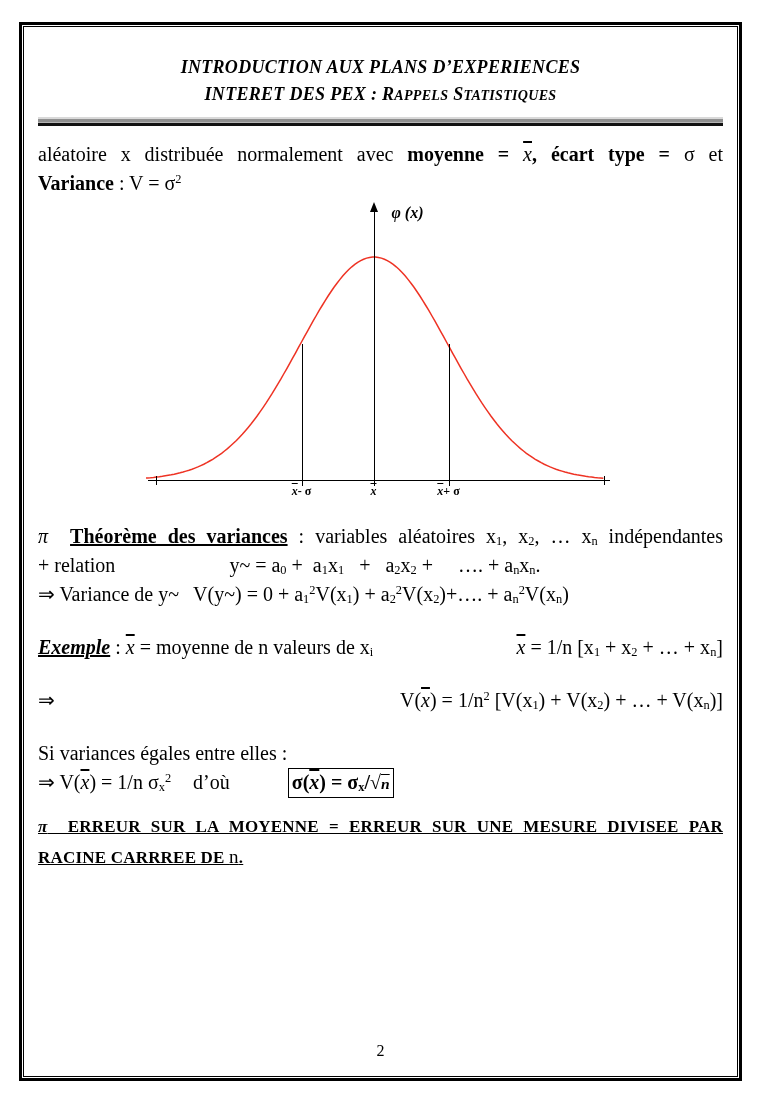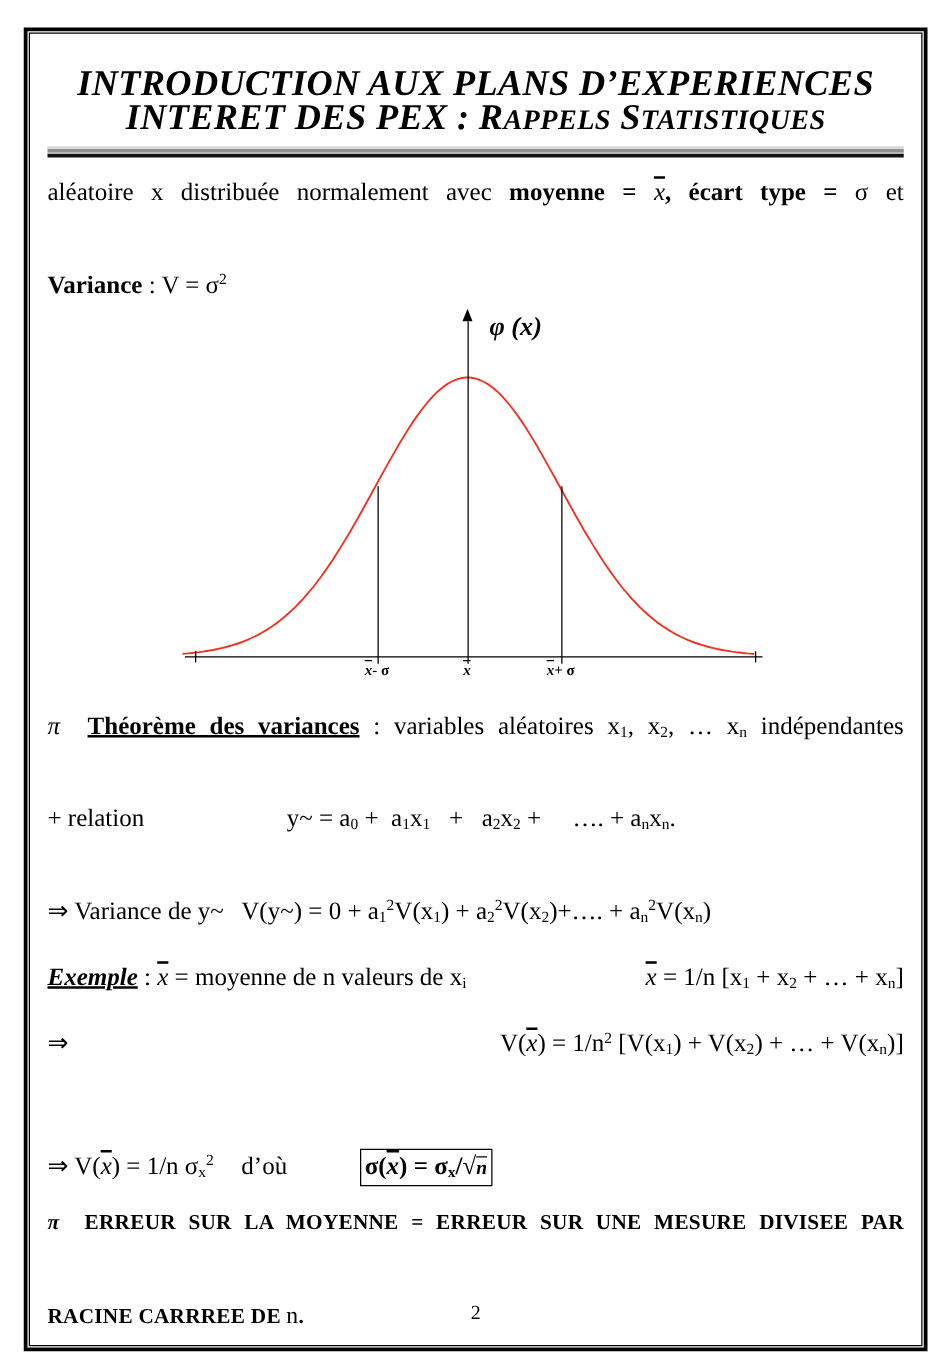--- a/index.html
+++ b/index.html
@@ -3,50 +3,50 @@
 <meta charset="utf-8">
 <style>
   html,body{margin:0;padding:0;}
   body{
     width:761px;height:1096px;position:relative;background:#ffffff;
     font-family:"Liberation Serif", serif;color:#000;overflow:hidden;
   }
   .border-outer{position:absolute;left:19px;top:22px;right:19px;bottom:15px;border:3px solid #000;}
   .border-inner{position:absolute;left:1px;top:1px;right:1px;bottom:1px;border:1px solid #000;}
   .content{position:absolute;left:38px;right:38px;top:30px;}
-  .title{text-align:center;font-weight:bold;font-style:italic;font-size:29px;line-height:27px;margin-top:24px;letter-spacing:0.3px;}
+  .title{text-align:center;font-weight:bold;font-style:italic;font-size:18px;line-height:27px;margin-top:24px;letter-spacing:0.3px;}
   .sc{font-size:0.78em;}
   .rule{height:9px;margin-top:8px;background:linear-gradient(to bottom,#d9d9d9 0 2px,#8f8f8f 2px 5px,#b5b5b5 5px 6px,#121212 6px 9px);}
   .para{font-size:20px;line-height:29px;}
   .j{text-align:justify;text-align-last:justify;}
-  .line{white-space:nowrap;margin-top:45px;}
+  .line{white-space:nowrap;}
   .flexline{display:flex;justify-content:space-between;white-space:nowrap;margin-top:24px;}
   sub{font-size:0.62em;vertical-align:-0.2em;line-height:0;}
   sup{font-size:0.62em;vertical-align:0.55em;line-height:0;}
   .ov{font-style:italic;text-decoration:overline;}
   .pi{font-style:italic;}
   .rn{font-style:italic;text-decoration:overline;font-size:0.78em;}
   .mt14{margin-top:14px;} .mt9{margin-top:9px;}
   .g1{margin-left:114px;} .g2{margin-left:14px;}
   .ga{margin-left:22px;} .gb{margin-left:58px;}
   .pr26{padding-right:26px;}
   .box{display:inline-block;border:1px solid #000;padding:0 3px;font-weight:bold;line-height:26px;}
   .fig{position:relative;width:470px;height:306px;margin:4px auto 0;}
   .fig svg{position:absolute;left:0;top:0;}
   .axis-x{position:absolute;left:2px;top:278px;width:462px;height:1px;background:#000;}
   .axis-y{position:absolute;left:228px;top:10px;width:1px;height:274px;background:#000;}
   .vsig{position:absolute;width:1px;top:142px;height:142px;background:#000;}
   .sigL{left:156px;} .sigR{left:303px;}
   .tickend{position:absolute;width:1px;height:9px;top:274px;background:#000;}
   .tkL{left:10px;} .tkR{left:458px;}
   .arrow{position:absolute;left:224.5px;top:0;width:0;height:0;border-left:4px solid transparent;border-right:4px solid transparent;border-bottom:10px solid #000;}
-  .ylab{position:absolute;left:246px;top:2px;font-weight:bold;font-style:italic;font-size:21px;}
+  .ylab{position:absolute;left:246px;top:2px;font-weight:bold;font-style:italic;font-size:16px;}
   .xlab{position:absolute;top:282px;width:70px;text-align:center;font-size:12px;font-weight:bold;}
   .xlabL{left:121px;} .xlabC{left:193px;} .xlabR{left:268px;}
-  .final{font-size:17px;line-height:30px;font-weight:bold;margin-top:14px;letter-spacing:0.2px;}
+  .final{font-size:17px;line-height:30px;font-weight:bold;margin-top:14px;letter-spacing:0.2px;text-decoration:underline;}
   .final .n{font-weight:normal;font-size:19px;}
   .pagenum{position:absolute;left:0;width:761px;top:1042px;text-align:center;font-size:16px;}
 </style>
 </head>
 <body>
 
 <div class="border-outer">
   <div class="border-inner"></div>
 </div>
 
@@ -94,20 +94,21 @@
   <div class="para mt9">
     <div class="flexline">
       <span><b><i><u>Exemple</u></i></b> : <i class="ov">x</i> = moyenne de n valeurs de x<sub>i</sub></span>
       <span><i class="ov">x</i> = 1/n [x<sub>1</sub> + x<sub>2</sub> + … + x<sub>n</sub>]</span>
     </div>
     <div class="flexline">
       <span>⇒</span>
       <span>V(<i class="ov">x</i>) = 1/n<sup>2</sup> [V(x<sub>1</sub>) + V(x<sub>2</sub>) + … + V(x<sub>n</sub>)]</span>
     </div>
     <div class="flexline pr26">
+      <span>Si variances égales entre elles :</span>
     </div>
     <div class="line">
       <span>⇒ V(<i class="ov">x</i>) = 1/n σ<sub>x</sub><sup>2</sup></span><span class="ga">d’où</span><span class="gb box">σ(<i class="ov">x</i>) = σ<sub>x</sub>/√<span class="rn">n</span></span>
     </div>
   </div>
 
   <div class="final">
     <div class="j"><i class="pi">π</i>&nbsp; ERREUR SUR LA MOYENNE = ERREUR SUR UNE MESURE DIVISEE PAR</div>
     <div class="line">RACINE CARRREE DE <span class="n">n</span>.</div>
   </div>

